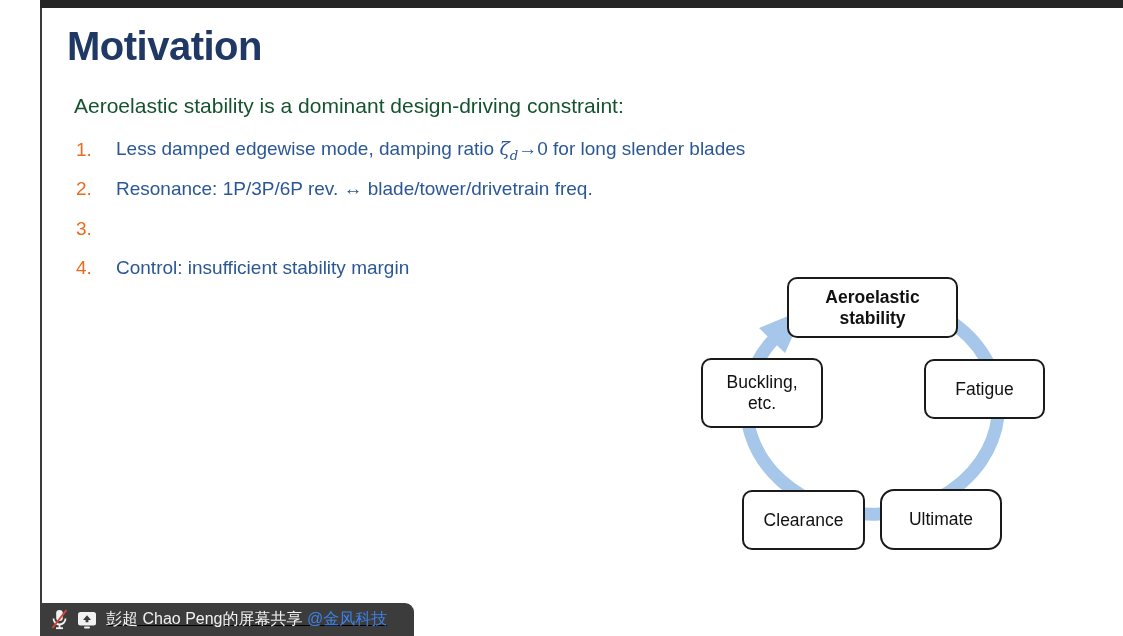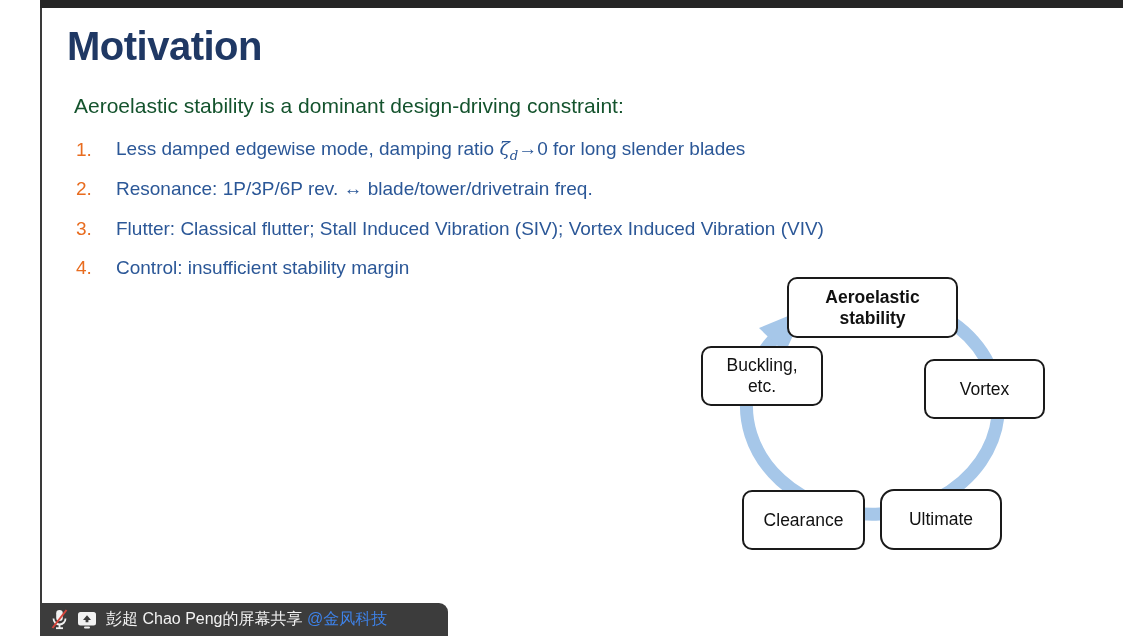--- a/index.html
+++ b/index.html
@@ -21,26 +21,26 @@
   sub{font-size:0.7em;}
 
   .diagram{position:absolute;left:645px;top:270px;width:380px;height:300px;}
   .diagram svg{position:absolute;left:0;top:0;}
   .cycle-node{position:absolute;background:#ffffff;border:2.2px solid #1a1a1a;border-radius:10px;
     display:flex;align-items:center;justify-content:center;text-align:center;
     font-size:17.5px;color:#111;line-height:21px;padding:2px 12px;box-sizing:border-box;}
   .cycle-node.bold{font-weight:bold;}
   .node-aeroelastic{left:102px;top:7px;width:171px;height:61px;}
   .node-fatigue{left:239px;top:89px;width:121px;height:60px;}
-  .node-buckling{left:16px;top:76px;width:122px;height:60px;}
+  .node-buckling{left:16px;top:88px;width:122px;height:70px;}
   .node-clearance{left:57px;top:220px;width:123px;height:60px;}
   .node-ultimate{left:195px;top:219px;width:122px;height:61px;border-radius:14px;}
 
-  .share-bar{position:absolute;left:0;top:603px;width:408px;height:33px;background:#3C3C3C;
-    border-radius:0 9px 0 0;display:flex;align-items:center;padding-left:11px;box-sizing:border-box;}
+  .share-bar{position:absolute;left:0;top:603px;width:374px;height:33px;background:#3C3C3C;
+    border-radius:0 9px 0 0;display:flex;align-items:center;padding-left:11px;box-sizing:border-box;text-decoration:underline;}
   .share-bar .icon{flex:0 0 auto;display:flex;align-items:center;justify-content:center;}
   .share-text{color:#F2F2F2;font-size:16px;margin-left:9px;white-space:nowrap;}
   .share-mention{color:#3E82E8;}
   .mic-wrap{margin-right:9px;}
 </style>
 </head>
 <body>
 
 <div class="stage">
 
@@ -54,35 +54,34 @@
     <div class="bullet-row">
       <span class="bullet-num">1.</span>
       <span><span>Less damped edgewise mode, damping ratio </span><span class="math-zeta">ζ</span><sub class="math-sub">d</sub><span>→0 for long slender blades</span></span>
     </div>
     <div class="bullet-row">
       <span class="bullet-num">2.</span>
       <span>Resonance: 1P/3P/6P rev. ↔ blade/tower/drivetrain freq.</span>
     </div>
     <div class="bullet-row">
       <span class="bullet-num">3.</span>
-      <span>Flutter: Classical flutter; Stall Induced Vibration (SIV); Vortex Induced Vibration (VIV)</span>
     </div>
     <div class="bullet-row">
       <span class="bullet-num">4.</span>
       <span>Control: insufficient stability margin</span>
     </div>
   </div>
 
   <div class="diagram">
     <svg width="380" height="300" viewBox="0 0 380 300">
       <path d="M 165 30 A 126 108 0 1 1 88 70" fill="none" stroke="#A6C7E9" stroke-width="13"></path>
       <polygon points="120,39 100,83 74,58" fill="#A6C7E9"></polygon>
     </svg>
     <div class="cycle-node bold node-aeroelastic">Aeroelastic stability</div>
-    <div class="cycle-node node-fatigue">Vortex</div>
+    <div class="cycle-node node-fatigue">Fatigue</div>
     <div class="cycle-node node-ultimate">Ultimate</div>
     <div class="cycle-node node-clearance">Clearance</div>
     <div class="cycle-node node-buckling">Buckling, etc.</div>
   </div>
 
   <div class="share-bar">
     <span class="icon mic-wrap">
       <svg width="17" height="21" viewBox="0 0 17 21">
         <rect x="5.2" y="1" width="6.6" height="11" rx="3.3" fill="#f2f2f2"></rect>
         <path d="M2.5 9.5 a6 6 0 0 0 12 0" fill="none" stroke="#f2f2f2" stroke-width="1.8"></path>

